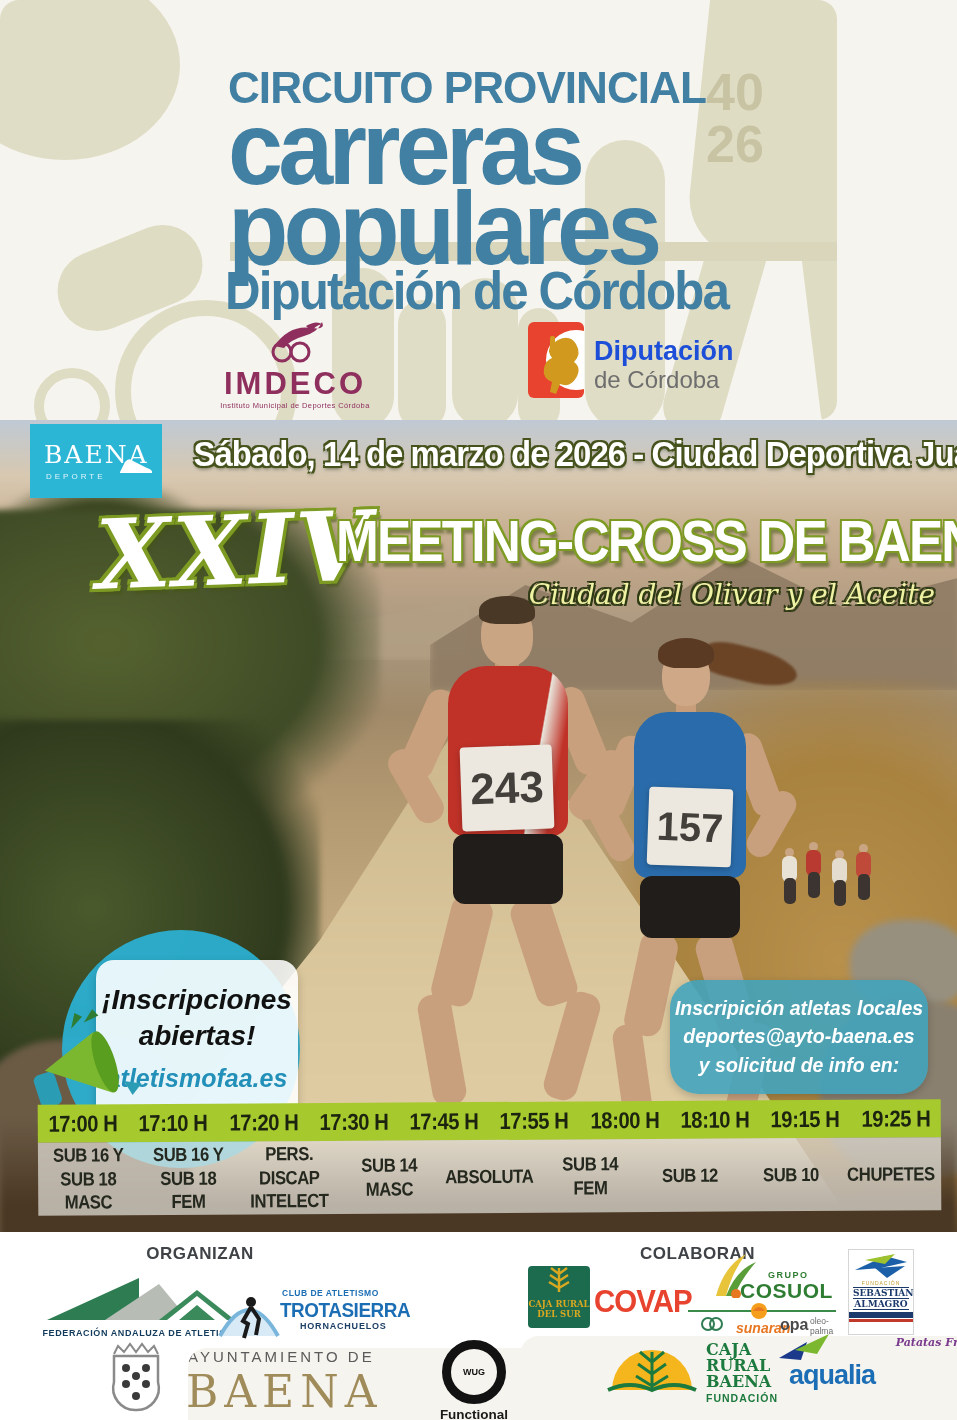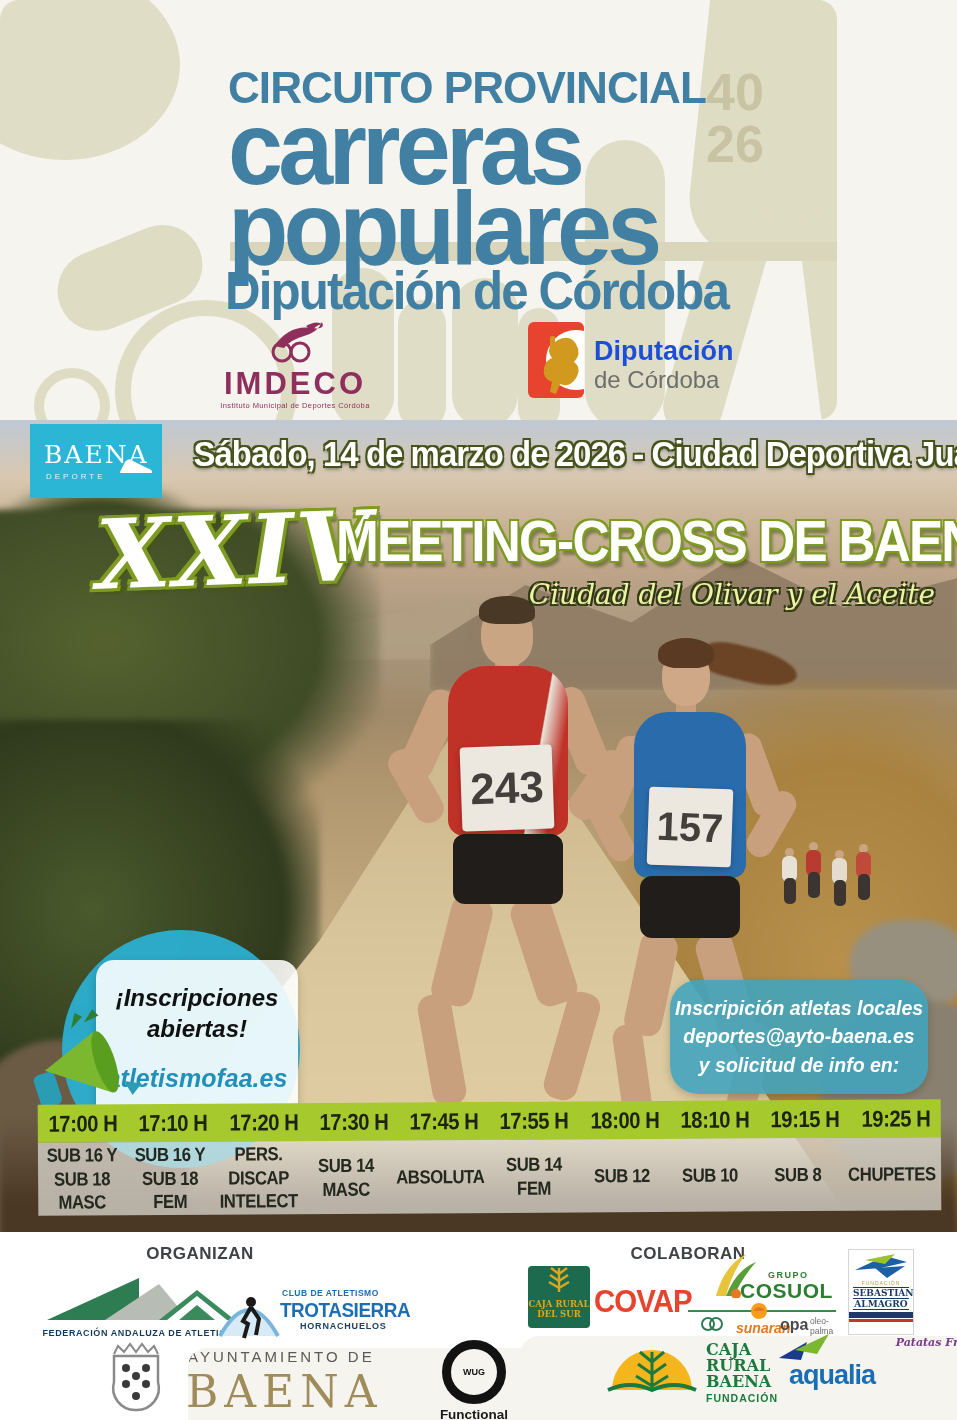--- a/index.html
+++ b/index.html
@@ -90,21 +90,21 @@
     text-shadow:-2px -2px 0 #46521c,2px -2px 0 #46521c,-2px 2px 0 #46521c,2px 2px 0 #46521c,0 3px 4px rgba(40,48,16,.6);}
   .edition{position:absolute;left:96px;top:74px;color:#fff;font-family:"DejaVu Serif",serif;font-style:italic;font-size:96px;font-weight:700;letter-spacing:2px;
     text-shadow:-3px -3px 0 #7d9b22,3px -3px 0 #7d9b22,-3px 3px 0 #7d9b22,3px 3px 0 #7d9b22,4px 6px 2px rgba(70,85,20,.55);transform:rotate(-2deg);}
   .evtitle{position:absolute;left:336px;top:88px;width:620px;color:#fff;font-size:57px;font-weight:700;letter-spacing:-2px;white-space:nowrap;transform:scaleX(.9);transform-origin:left;
     text-shadow:-2px -2px 0 #7d9b22,2px -2px 0 #7d9b22,-2px 2px 0 #7d9b22,2px 2px 0 #7d9b22,4px 6px 3px rgba(70,85,20,.55);}
   .evsub{position:absolute;left:420px;top:158px;width:515px;text-align:right;color:#eef2a2;font-family:"DejaVu Serif",serif;font-style:italic;font-size:28px;
     text-shadow:-2px -2px 0 #2f3a15,2px -2px 0 #2f3a15,-2px 2px 0 #2f3a15,2px 2px 0 #2f3a15;}
 
   .bub-circle{position:absolute;left:62px;top:510px;width:238px;height:238px;border-radius:50%;background:rgba(42,178,214,.92);}
   .bub-card{position:absolute;left:96px;top:540px;width:202px;height:168px;background:rgba(255,255,255,.88);border-radius:18px;box-shadow:0 4px 10px rgba(0,0,0,.2);}
-  .bub-card .l1{position:absolute;left:0;top:22px;width:100%;text-align:center;color:#111;font-style:italic;font-weight:700;font-size:24px;line-height:1.3;}
+  .bub-card .l1{position:absolute;left:0;top:22px;width:100%;text-align:center;color:#111;font-style:italic;font-weight:700;font-size:28px;line-height:1.3;}
   .bub-card .web{position:absolute;left:0;top:104px;width:100%;text-align:center;color:#2290b8;font-style:italic;font-weight:700;font-size:25px;}
   .mega{position:absolute;left:26px;top:588px;}
 
   .bub-info{position:absolute;left:670px;top:560px;width:258px;height:114px;background:rgba(64,164,190,.88);border-radius:28px;color:#fff;font-style:italic;text-align:center;padding-top:14px;box-sizing:border-box;box-shadow:0 3px 8px rgba(0,0,0,.2);}
   .bub-info div{font-size:19.5px;line-height:1.45;font-weight:600;}
 
   .schedule{position:absolute;left:38px;top:682px;width:903px;transform:rotate(-.35deg);}
   .sch-times{display:flex;background:#a6ca2d;height:38px;}
   .sch-times .c{flex:1;display:flex;align-items:center;justify-content:center;color:#1c2410;font-weight:700;font-size:23px;letter-spacing:-.5px;}
   .sch-cats{display:flex;background:rgba(238,235,227,.68);height:73px;}
@@ -351,29 +351,28 @@
 SUB 18 MASC</span></div>
         <div class="c"><span class="cond">SUB 16 Y
 SUB 18 FEM</span></div>
         <div class="c"><span class="cond">PERS. DISCAP
 INTELECT</span></div>
         <div class="c"><span class="cond">SUB 14 MASC</span></div>
         <div class="c"><span class="cond">ABSOLUTA</span></div>
         <div class="c"><span class="cond">SUB 14 FEM</span></div>
         <div class="c"><span class="cond">SUB 12</span></div>
         <div class="c"><span class="cond">SUB 10</span></div>
-        <div class="c"><span class="cond">SUB 8</span></div>
         <div class="c"><span class="cond">CHUPETES</span></div>
       </div>
     </div>
   </section>
 
   <section class="footer">
     <div class="f-label" style="left:120px;top:12px;width:160px;text-align:center;">ORGANIZAN</div>
-    <div class="f-label" style="left:608px;top:12px;width:160px;text-align:center;">COLABORAN</div>
+    <div class="f-label" style="left:640px;top:12px;width:160px;text-align:left;">COLABORAN</div>
 
     <div class="faa">
       <svg width="190" height="50" viewBox="0 0 190 50">
         <polygon points="0,48 92,6 92,48" fill="#2e7d52"></polygon>
         <polygon points="58,48 112,12 142,48" fill="#b7bcb5"></polygon>
         <polygon points="112,48 150,18 188,48" fill="#3a8a5c"></polygon>
         <polygon points="120,48 150,24 180,48 168,48 150,33 132,48" fill="#fff"></polygon>
       </svg>
       <div class="tx">FEDERACIÓN ANDALUZA DE ATLETISMO</div>
     </div>

